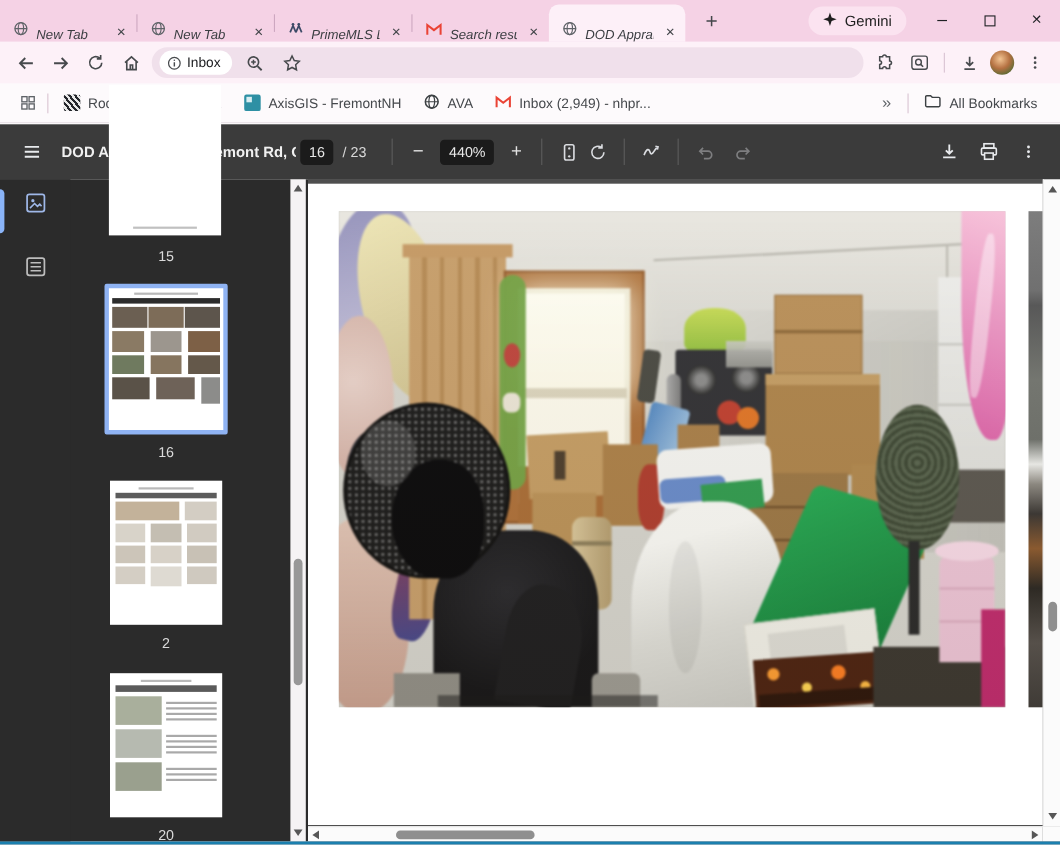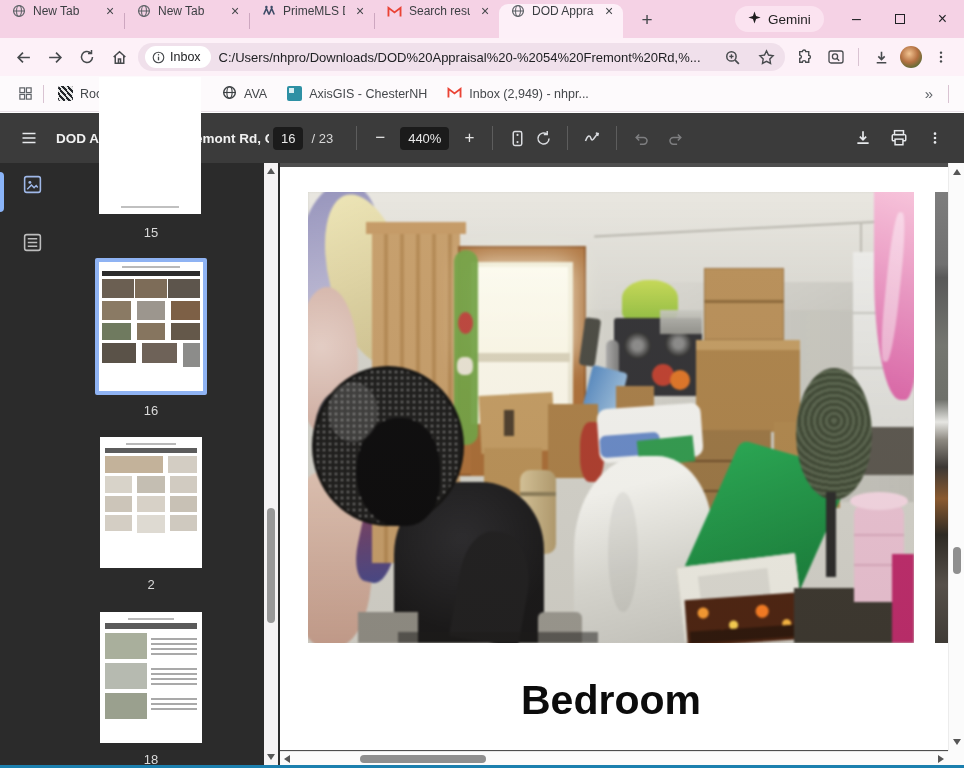--- a/index.html
+++ b/index.html
@@ -1,21 +1,21 @@
 <!DOCTYPE html>
 <html><head>
 <meta charset="utf-8">
 <style>
   html,body{margin:0;padding:0;background:#777;}
   .win{width:964px;height:768px;position:relative;font-family:"Liberation Sans",sans-serif;overflow:hidden;background:#fff;user-select:none;}
   .win *{box-sizing:border-box;}
 
   
   .tabstrip{position:absolute;top:0;left:0;right:0;height:38px;background:#f5d2e5;display:flex;align-items:flex-end;}
-  .tab{position:relative;height:34px;display:flex;align-items:flex-start;gap:7px;padding:0 6px 0 12px;width:124px;flex:0 0 auto;}
+  .tab{position:relative;height:34px;display:flex;align-items:flex-end;gap:7px;padding:0 6px 0 12px;width:124px;flex:0 0 auto;font-style:italic;}
   .tab .ttl{font-size:12px;color:#3b3e42;white-space:nowrap;overflow:hidden;flex:1;}
   .tab .cls{font-size:14px;color:#44474b;width:16px;height:16px;line-height:15px;text-align:center;border-radius:50%;flex:0 0 auto;}
   .tab.active{background:#fdf0f8;border-radius:9px 9px 0 0;height:34px;}
   .tabdiv{width:1px;height:16px;background:#cda7c0;margin-bottom:9px;flex:0 0 auto;}
   .plus{font-size:19px;color:#44474b;margin:0 0 7px 12px;width:24px;text-align:center;flex:0 0 auto;}
   .gemini{position:absolute;left:735px;top:6px;height:26px;padding:0 13px;background:#fbe3f0;border-radius:14px;display:flex;align-items:center;gap:7px;font-size:13.5px;color:#1f1f1f;}
   .winctl{position:absolute;right:0;top:0;height:38px;display:flex;}
   .wc{width:43px;height:38px;display:flex;align-items:center;justify-content:center;color:#1f2124;font-size:16px;}
   .wc .bx{width:10px;height:10px;border:1.3px solid #1f2124;display:block;}
 
@@ -181,21 +181,20 @@
       </div>
     <div class="omni">
       <span class="chip">
         <svg width="13" height="13" viewBox="0 0 16 16">
             <circle cx="8" cy="8" r="6.5" fill="none" stroke="#474a4d" stroke-width="1.4"></circle>
             <line x1="8" y1="7" x2="8" y2="11.5" stroke="#474a4d" stroke-width="1.6"></line>
             <circle cx="8" cy="4.6" r="0.9" fill="#474a4d"></circle>
           </svg>
         <span>Inbox</span>
       </span>
-      <span class="url">C:/Users/nhpro/Downloads/DOD%20Appraisal%20-%2054%20Fremont%20Rd,%...</span>
       <span class="nbtn">
           <svg width="17" height="17" viewBox="0 0 16 16">
             <circle cx="7" cy="7" r="4.4" fill="none" stroke="#474a4d" stroke-width="1.4"></circle>
             <line x1="10.4" y1="10.4" x2="14" y2="14" stroke="#474a4d" stroke-width="1.6"></line>
             <line x1="5" y1="7" x2="9" y2="7" stroke="#474a4d" stroke-width="1.3"></line>
             <line x1="7" y1="5" x2="7" y2="9" stroke="#474a4d" stroke-width="1.3"></line>
           </svg>
         </span>
       <span class="nbtn">
           <svg width="17" height="17" viewBox="0 0 16 16">
@@ -239,39 +238,45 @@
           <rect x="2" y="9" width="5" height="5" fill="none" stroke="#5f6368" stroke-width="1.3"></rect>
           <rect x="9" y="9" width="5" height="5" fill="none" stroke="#5f6368" stroke-width="1.3"></rect>
         </svg>
       </div>
     <div class="vdivL"></div>
     <div class="bm">
       <span class="ic-sq rock-sq"></span>
       <span>Rockingham County...</span>
     </div>
     <div class="bm">
+      <span class="ic-sq teal-sq"></span>
+      <span>AxisGIS - FremontNH</span>
+    </div>
+    <div class="bm">
       <span><svg width="15" height="15" viewBox="0 0 16 16">
             <circle cx="8" cy="8" r="6.2" fill="none" stroke="#3c4043" stroke-width="1.5"></circle>
             <ellipse cx="8" cy="8" rx="2.8" ry="6.2" fill="none" stroke="#3c4043" stroke-width="1.2"></ellipse>
             <line x1="1.8" y1="8" x2="14.2" y2="8" stroke="#3c4043" stroke-width="1.2"></line>
           </svg></span>
       <span>AVA</span>
     </div>
     <div class="bm">
-      <span class="ic-sq teal-sq"></span>
-      <span>AxisGIS - ChesterNH</span>
-    </div>
-    <div class="bm">
       <span><svg width="15" height="13" viewBox="0 0 16 14">
             <path d="M1.5 12.5 V3 L8 8 L14.5 3 V12.5" fill="none" stroke="#ea4335" stroke-width="2"></path>
           </svg></span>
       <span>Inbox (2,949) - nhpr...</span>
     </div>
     <div class="chev">»</div>
     <div class="vdivL"></div>
+    <div class="bm">
+      <span><svg width="16" height="14" viewBox="0 0 16 14">
+            <path d="M1.5 3 a1 1 0 0 1 1 -1 H6 L7.5 3.5 H13.5 a1 1 0 0 1 1 1 V11 a1 1 0 0 1 -1 1 H2.5 a1 1 0 0 1 -1 -1 Z" fill="none" stroke="#3c4043" stroke-width="1.3"></path>
+          </svg></span>
+      <span>All Bookmarks</span>
+    </div>
   </div>
 
   <div class="pdfbar">
     <div class="pico">
         <svg width="18" height="18" viewBox="0 0 18 18">
           <path d="M2.5 4.5 H15.5 M2.5 9 H15.5 M2.5 13.5 H15.5" stroke="#e8eaed" stroke-width="1.7"></path>
         </svg>
       </div>
     <div class="ptitle">DOD Appraisal - 54 Fremont Rd, C...</div>
     <div class="nbox" style="margin-left:4px;">16</div>
@@ -430,21 +435,21 @@
       </div>
       <div class="comp">
         <div class="compimg" style="background:#9aa08e;"></div>
         <div class="comptxt">
             <div></div>
             <div></div>
             <div></div>
           </div>
       </div>
     </div>
-    <div class="snum" style="left:95px;top:589px;">18</div>
+    <div class="snum" style="left:95px;top:589px;">20</div>
 
     <div class="sscroll">
       <div class="tri tri-up" style="top:5px;"></div>
       <div class="sthumbbar"></div>
       <div class="tri tri-dn" style="bottom:5px;"></div>
     </div>
 
     <div class="viewer">
       <div class="vpage">
 
@@ -536,21 +541,20 @@
             <div class="s" style="left:150px;top:340px;width:70px;height:111px;background:#1a1a1c;border-radius:40% 50% 0 0;transform:rotate(10deg);"></div>
             <div class="s" style="left:4px;top:174px;width:152px;height:160px;background-color:#161616;background-image:radial-gradient(rgba(255,255,255,.5) .8px,rgba(0,0,0,0) 1.6px);background-size:6px 6px;border-radius:50%;border:3px solid #0c0c0c;"></div>
             <div class="s" style="left:48px;top:226px;width:84px;height:108px;background:#050507;border-radius:50% 45% 40% 50%;"></div>
             <div class="s" style="left:20px;top:190px;width:50px;height:60px;background:rgba(255,255,255,.15);border-radius:50%;"></div>
             <div class="s" style="left:50px;top:420px;width:60px;height:31px;background:#8e8c84;"></div>
             <div class="s" style="left:230px;top:420px;width:44px;height:31px;background:#9a9890;border-radius:6px 6px 0 0;"></div>
             <div class="s" style="left:90px;top:440px;width:200px;height:11px;background:rgba(20,20,20,.5);"></div>
           </div>
         </div>
 
-        <div class="caption">Bedroom</div>
         <div class="sliver"></div>
       </div>
 
       <div class="vscroll">
         <div class="tri tri-up" style="top:6px;left:4px;"></div>
         <div class="vthumb"></div>
         <div class="tri tri-dn" style="bottom:6px;left:4px;"></div>
       </div>
 
       <div class="hscroll">

